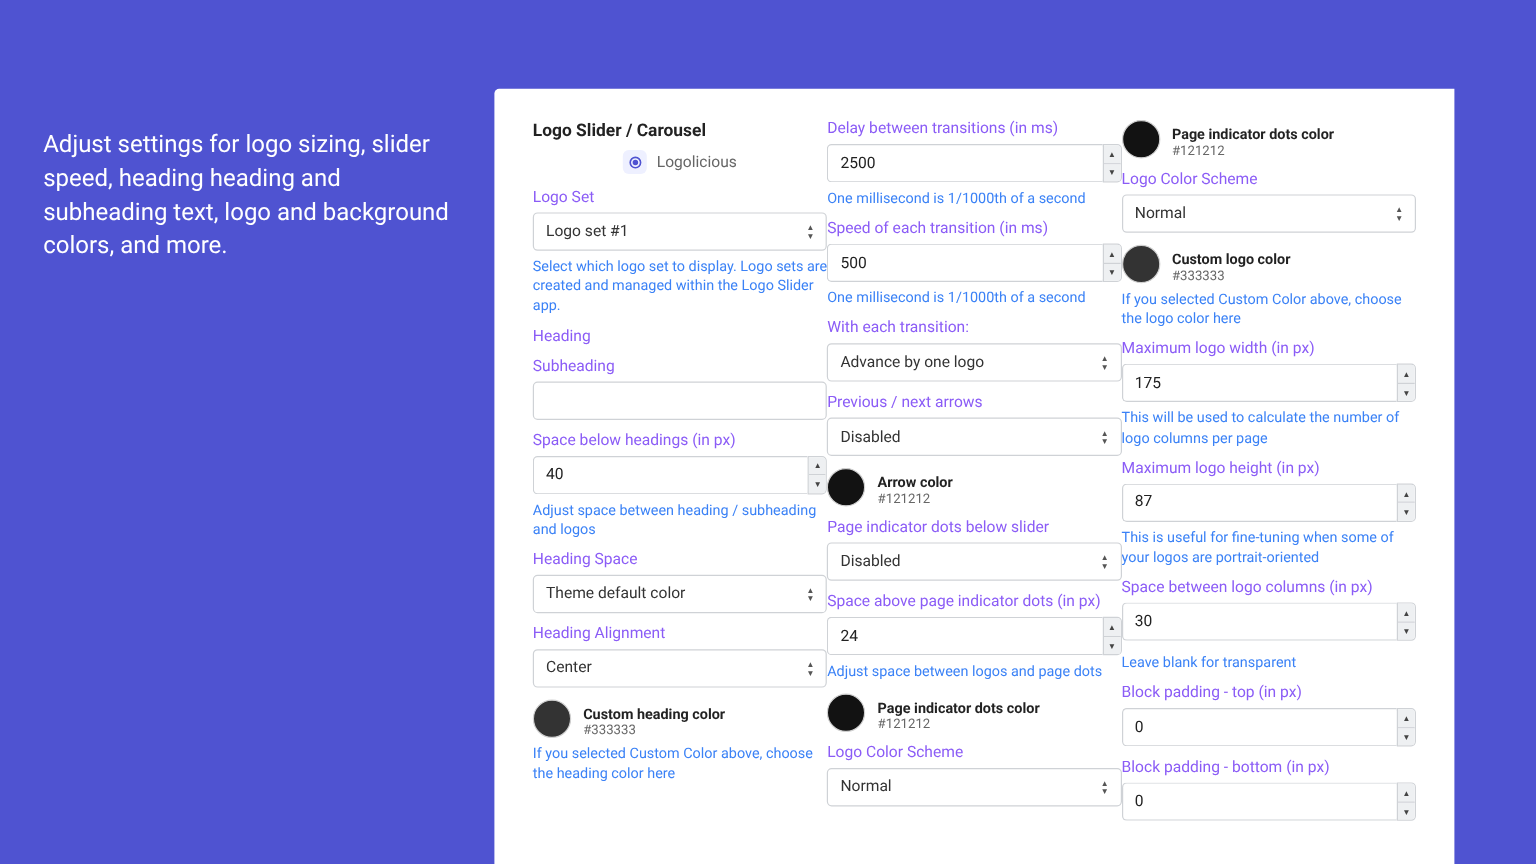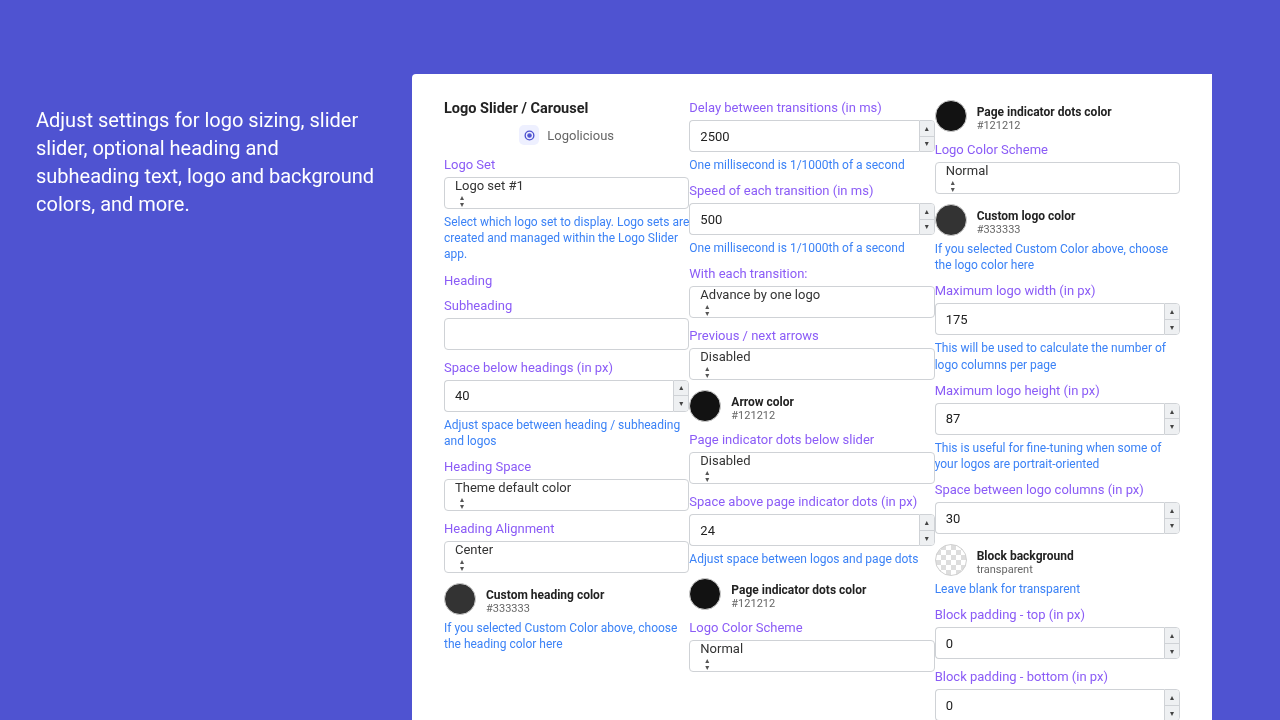--- a/index.html
+++ b/index.html
@@ -26,21 +26,21 @@
   }
   .app-icon svg { width:13px; height:13px; }
   .field { margin-bottom: 10px; }
   .label { font-size: 13px; color: #8b5cf6; margin-bottom: 5px; }
   .help { font-size: 12px; color: #3b82f6; line-height: 1.35; margin-top: 5px; }
   .input, .select {
     width: 100%; height: 32px; border: 1px solid #cfd2d6; border-radius: 4px;
     background: #fff; font-size: 13px; padding: 0 10px; color: #333;
     position: relative;
   }
-  .select { display:flex; justify-content:space-between; padding-right:6px;flex-direction:column;}
+  .select { display:flex; align-items:center; justify-content:space-between; padding-right:6px;}
   .select .caret {
     width: 14px; display:flex; flex-direction:column; align-items:center; color:#555;
   }
   .select .caret::before { content:"▴"; font-size:8px; line-height:7px;}
   .select .caret::after { content:"▾"; font-size:8px; line-height:7px;}
   .number-wrap { display:flex; }
   .number {
     flex:1; height:32px; border:1px solid #cfd2d6; border-right:none; border-radius:4px 0 0 4px;
     padding:12px 10px; font-size:13px; display:flex; align-items:center;
   }
@@ -65,21 +65,21 @@
     background-size:10px 10px;
     background-position:0 0,5px 5px;
     background-color:#fff;
   }
   .color-info .cname { font-size:12px; font-weight:700; }
   .color-info .cval { font-size:11px; color:#666; }
 </style>
 </head>
 <body>
 
-<div class="marketing">Adjust settings for logo sizing, slider slider, optional heading and subheading text, logo and background colors, and more.</div>
+<div class="marketing">Adjust settings for logo sizing, slider speed, heading heading and subheading text, logo and background colors, and more.</div>
 
 <div class="panel">
 
   <div class="col">
     <div class="section-title">Logo Slider / Carousel</div>
     <div class="app-row">
       <span class="app-icon">
         <svg viewBox="0 0 24 24" fill="none" stroke="#4f53d1" stroke-width="2.5">
             <circle cx="12" cy="12" r="8"></circle>
             <circle cx="12" cy="12" r="3" fill="#4f53d1"></circle>
@@ -295,27 +295,20 @@
       <div class="number-wrap">
         <div class="number">30</div>
         <div class="steppers">
             <div class="stepper">▴</div>
             <div class="stepper">▾</div>
           </div>
       </div>
     </div>
 
     <div class="field">
-      <div class="color-row">
-        <div class="swatch transparent"></div>
-        <div class="color-info">
-          <div class="cname">Block background</div>
-          <div class="cval">transparent</div>
-        </div>
-      </div>
       <div class="help">Leave blank for transparent</div>
     </div>
 
     <div class="field">
       <div class="label">Block padding - top (in px)</div>
       <div class="number-wrap">
         <div class="number">0</div>
         <div class="steppers">
             <div class="stepper">▴</div>
             <div class="stepper">▾</div>

